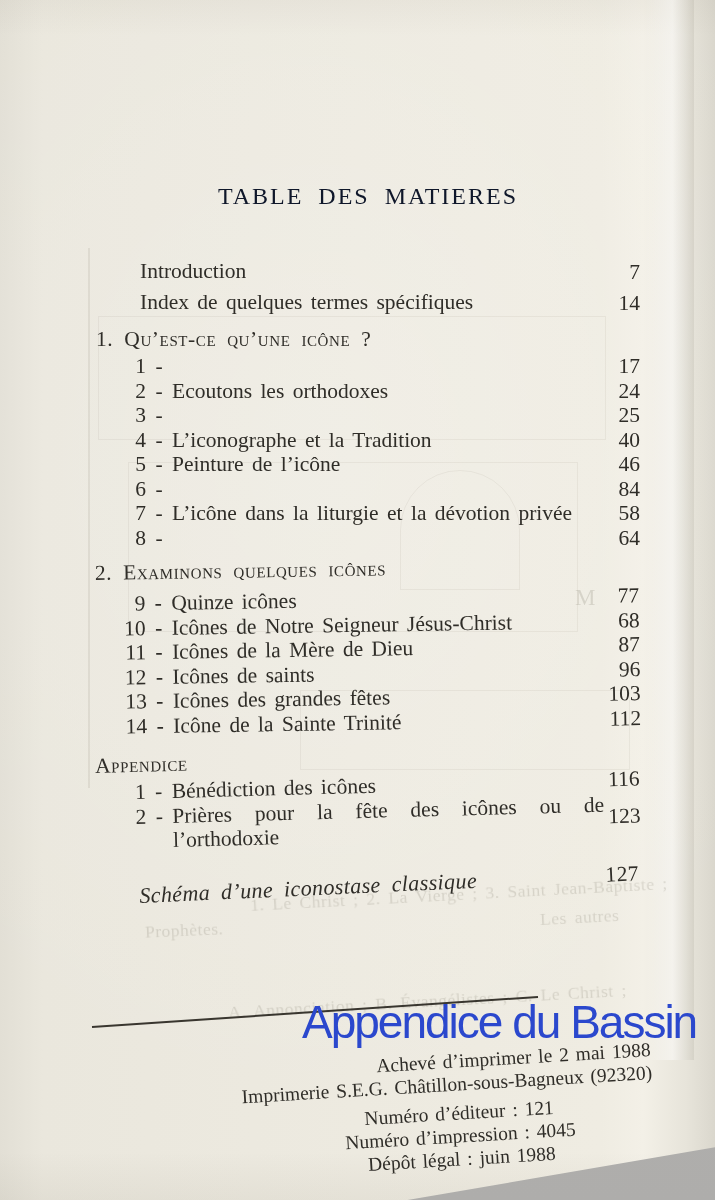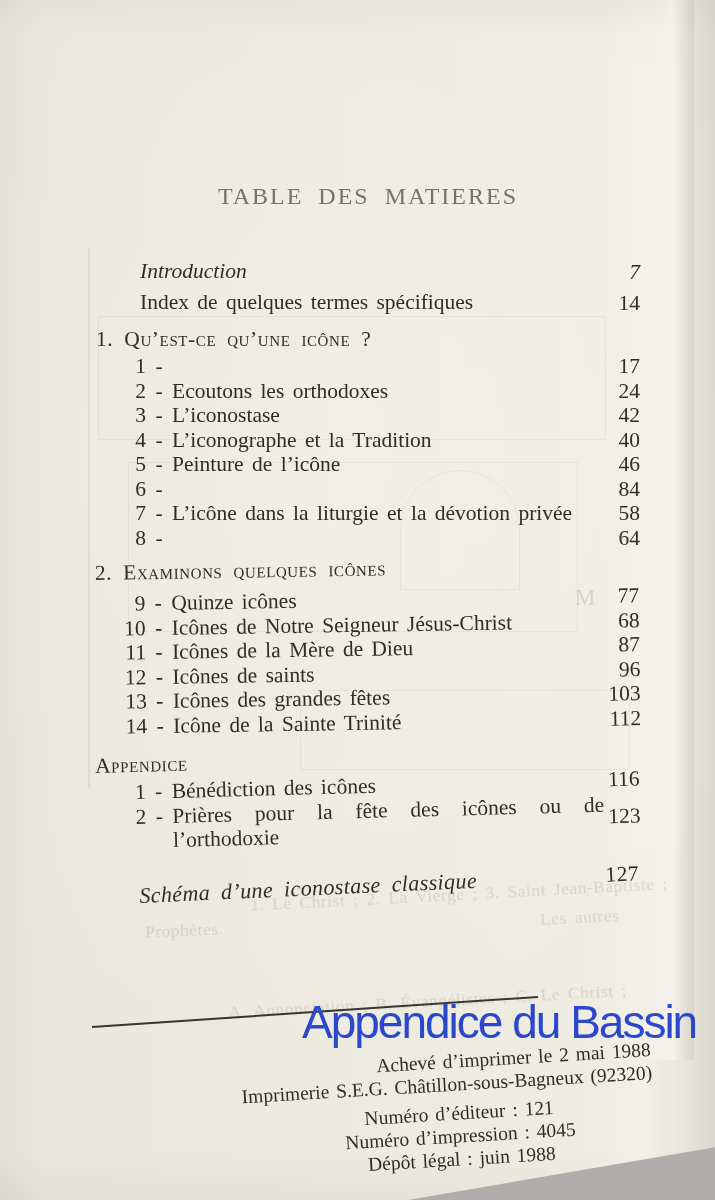--- a/index.html
+++ b/index.html
@@ -33,25 +33,25 @@
   .gline{position:absolute;background:rgba(100,90,65,.10);}
   .gbox{position:absolute;border:1.5px solid rgba(100,90,65,.07);}
   .ghost{
     position:absolute;white-space:nowrap;color:#56503f;opacity:.16;
     filter:blur(.7px);letter-spacing:.5px;word-spacing:3px;
   }
   
   .content{position:absolute;left:96px;top:0;width:544px;z-index:2;}
   .title{
     margin-top:183px;text-align:center;font-size:24px;
-    letter-spacing:2px;word-spacing:7px;color:#737373;
+    letter-spacing:2px;word-spacing:7px;color:#0f172a;
   }
   .front{margin-top:46px;}
   .frow{position:relative;line-height:31px;font-size:21.5px;padding:0 36px 0 44px;word-spacing:3px;}
-  .italic{font-style:italic;}
+  .italic{}
   .heading{
     font-variant:small-caps;font-size:21.5px;line-height:26px;
     letter-spacing:.6px;word-spacing:5px;margin-top:8px;margin-bottom:2px;
   }
   .sec2{transform:rotate(-0.9deg);transform-origin:0 50%;}
   .sec2 .heading{margin-top:10px;margin-bottom:6px;}
   .sec3{transform:rotate(-1.5deg);transform-origin:0 50%;margin-top:14px;}
   .irow{position:relative;display:flex;line-height:24.5px;font-size:21.5px;padding-right:36px;}
   .irow .num{flex:none;width:50px;text-align:right;}
   .irow .dash{flex:none;width:26px;text-align:center;}
@@ -119,22 +119,21 @@
         </div>
         <div class="irow">
           <span class="num">2</span>
           <span class="dash">-</span>
           <span class="lbl">Ecoutons les orthodoxes</span>
           <span class="page">24</span>
         </div>
         <div class="irow">
           <span class="num">3</span>
           <span class="dash">-</span>
-          <span class="lbl">L’iconostase</span>
-          <span class="page">42</span>
+          <span class="page">25</span>
         </div>
         <div class="irow">
           <span class="num">4</span>
           <span class="dash">-</span>
           <span class="lbl">L’iconographe et la Tradition</span>
           <span class="page">40</span>
         </div>
         <div class="irow">
           <span class="num">5</span>
           <span class="dash">-</span>

